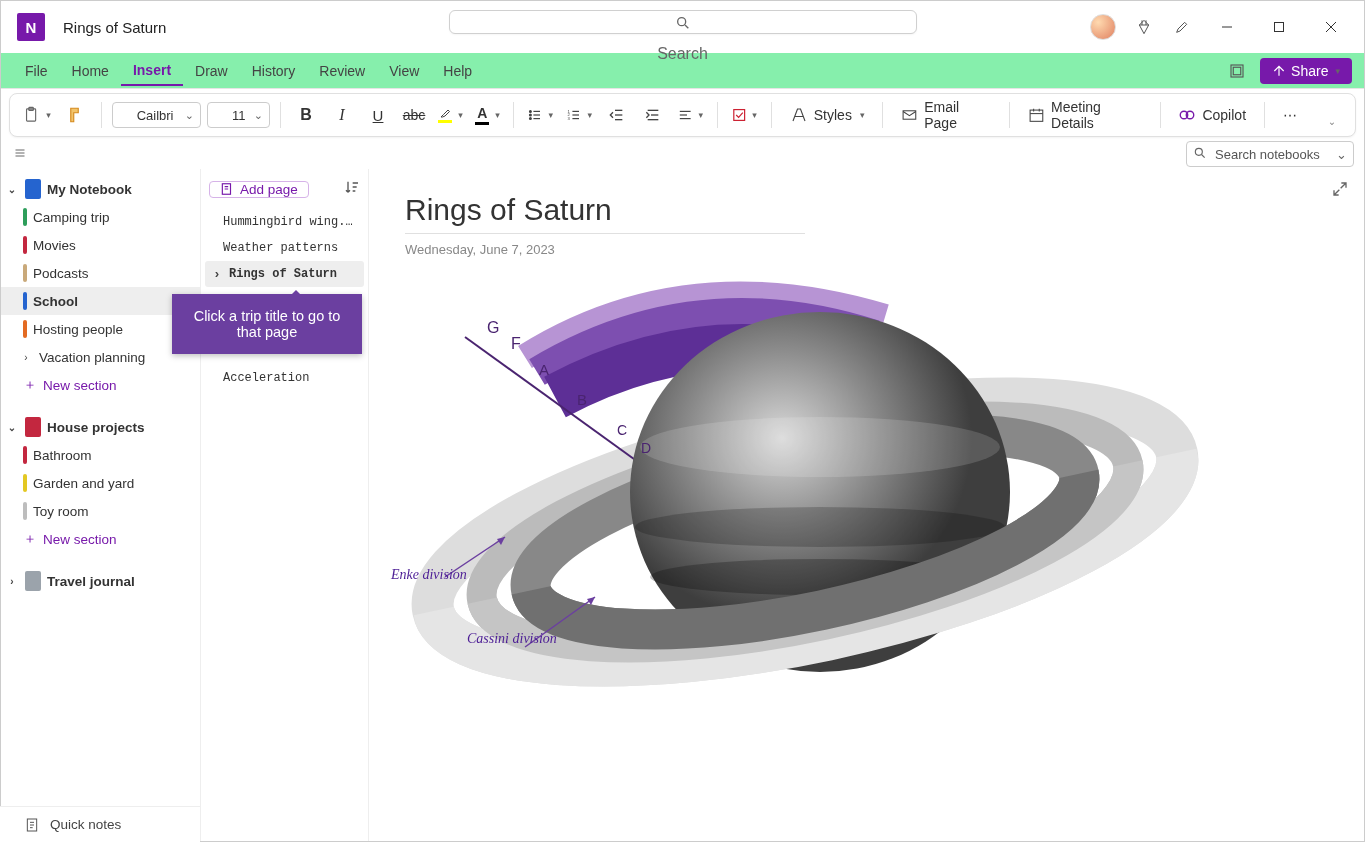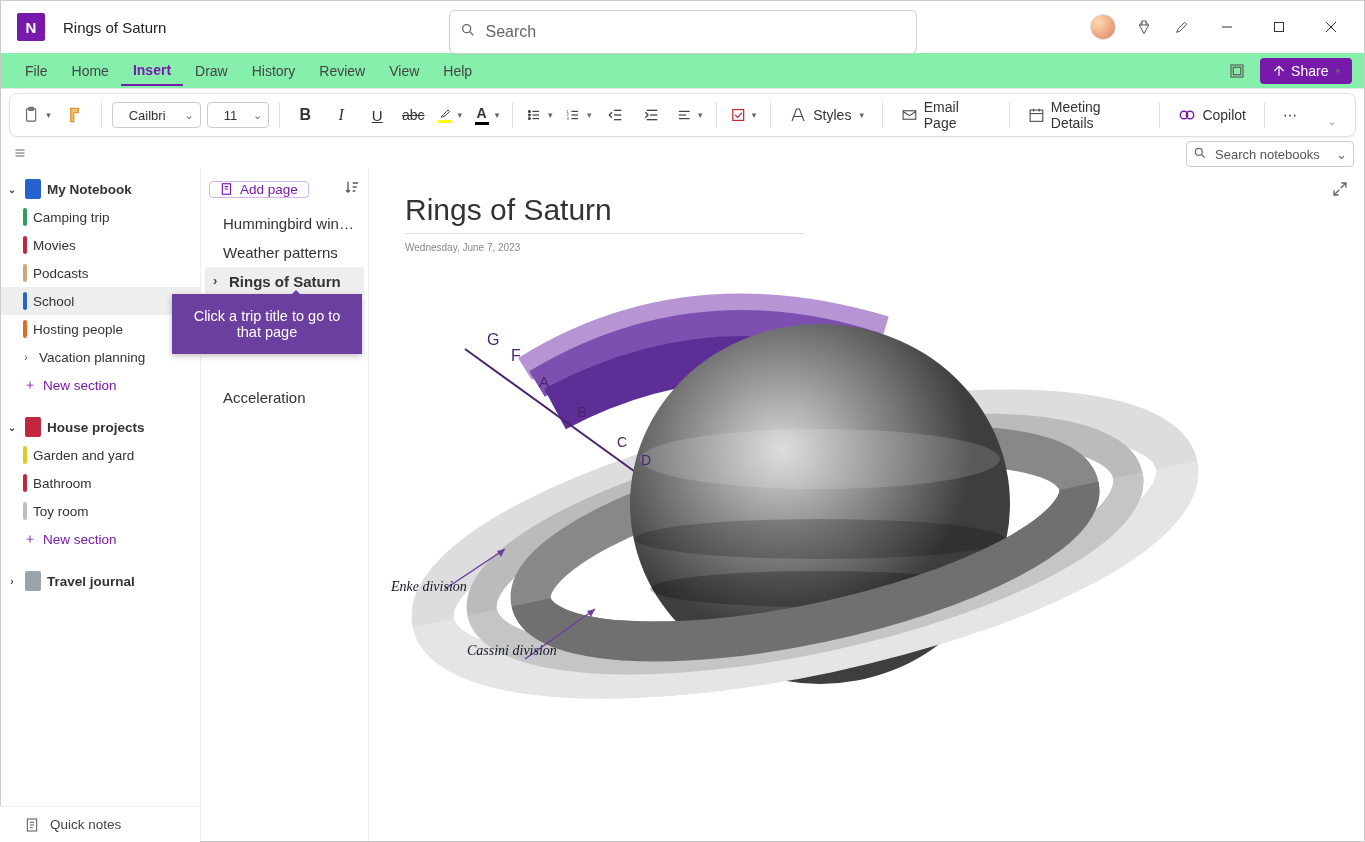--- a/index.html
+++ b/index.html
@@ -2,21 +2,21 @@
 <html><head>
 <meta charset="utf-8">
 <style>
 * { box-sizing: border-box; margin: 0; padding: 0; font-family: "Segoe UI", Arial, sans-serif; }
 body { width: 1365px; height: 842px; background: #fff; overflow: hidden; border: 1px solid #ccc; display: flex; flex-direction: column; }
 
 
 .titlebar { height: 52px; display: flex; align-items: center; padding: 0 8px; }
 .app-icon { width: 28px; height: 28px; background: linear-gradient(135deg, #7719AA, #7719AA); border-radius: 2px; margin: 0 10px 0 8px; display: flex; align-items: center; justify-content: center; color: #fff; font-weight: bold; font-size: 15px; }
 .title-text { font-size: 15px; color: #222; margin-left: 8px; }
-.search-box { margin-left: auto; margin-right: auto; width: 468px; height: 44px; background: #fff; border: 1px solid #d0d0d0; border-radius: 6px; display: flex; align-items: center; padding: 4px 10px; color: #666; gap: 10px; box-shadow: 0 1px 2px rgba(0,0,0,0.04); position: absolute; left: 50%; transform: translateX(-50%); top: 10px;}
+.search-box { margin-left: auto; margin-right: auto; width: 468px; height: 24px; background: #fff; border: 1px solid #d0d0d0; border-radius: 6px; display: flex; align-items: center; padding: 4px 10px; color: #666; gap: 10px; box-shadow: 0 1px 2px rgba(0,0,0,0.04); position: absolute; left: 50%; transform: translateX(-50%); top: 10px; flex-direction: column;}
 .titlebar .right { margin-left: auto; display: flex; align-items: center; gap: 18px; padding-right: 8px; }
 .avatar { width: 26px; height: 26px; border-radius: 50%; background: radial-gradient(circle at 30% 30%, #ffdab0, #e08060); border: 1px solid #ddd; }
 .title-icon { width: 20px; height: 20px; display:flex; align-items:center; justify-content:center; color:#555;}
 .win-btn { width: 34px; height: 28px; display:flex; align-items:center; justify-content:center; color:#333; }
 
 
 .menubar { height: 36px; display: flex; align-items: center; padding: 0 12px; border-bottom: 1px solid #e5e5e5; background:#86efac;}
 .menu-tab { padding: 6px 12px; font-size: 14px; color: #444; cursor: pointer; }
 .menu-tab.active { color: #7719AA; font-weight: 600; border-bottom: 2px solid #7719AA; }
 .menubar .spacer { flex: 1; }
@@ -24,21 +24,21 @@
 .fullscreen-icon { width:18px; height:18px; margin-right: 14px; color:#555;}
 
 
 .toolbar { height: 44px; margin: 4px 8px 0 8px; border: 1px solid #e0e0e0; border-radius: 8px; display: flex; align-items: center; padding: 0 8px; gap: 6px; background:#fff; box-shadow: 0 1px 2px rgba(0,0,0,0.05);}
 .tool-sep { width: 1px; height: 26px; background: #e0e0e0; margin: 0 4px; }
 .tool-btn { min-width: 30px; height: 30px; display:flex; align-items:center; justify-content:center; color:#333; border-radius:4px; font-size:14px; gap:4px; padding: 0 4px;}
 .tool-btn.bold { font-weight:bold; font-size:16px;}
 .tool-btn.italic { font-style:italic; font-size:16px; font-family: Georgia;}
 .tool-btn.underline { text-decoration: underline; font-size:15px;}
 .tool-btn.strike { text-decoration: line-through; font-size:14px;}
-.font-select { border:1px solid #ccc; border-radius:4px; height:26px; padding: 0 22px 0 16px; font-size:13px; color:#333; display:flex; align-items:center; background:#fff; position:relative;}
+.font-select { border:1px solid #ccc; border-radius:4px; height:26px; padding: 0 22px 0 24px; font-size:13px; color:#333; display:flex; align-items:center; background:#fff; position:relative;}
 .font-select::after{ content:"⌄"; position:absolute; right:6px; color:#666; font-size:11px;}
 .chev { font-size: 9px; color: #666; margin-left:2px;}
 .highlight-bar { width:14px; height:3px; background:#ffff00;}
 .fontcolor-bar { width:14px; height:3px; background:#000;}
 .big-tool { display:flex; align-items:center; gap:6px; padding: 0 8px; color:#333; font-size:14px;}
 
 
 .secondbar { height: 32px; display: flex; align-items: center; padding: 2px 10px 0 8px; }
 .hamburger { width: 22px; text-align:center; color:#555; }
 .secondbar .spacer { flex:1;}
@@ -46,52 +46,52 @@
 .search-notebooks .sicon{ position:absolute; left:6px; top:4px; color:#555;}
 .search-notebooks::after{ content:"⌄"; position:absolute; right:6px; color:#666;}
 
 
 .main { flex:1; display:flex; overflow:hidden; }
 
 
 .tree { width: 200px; border-right:1px solid #eee; padding: 6px 0; overflow:auto; font-size:13.5px;}
 .tree-item { display:flex; align-items:center; height:28px; padding: 0 8px 0 4px; gap:6px; color:#333;}
 .tree-item.header { font-weight:600; }
-.tree-item.selected { background:#eee; font-weight:400;}
+.tree-item.selected { background:#eee; font-weight:700;}
 .tree-item .chev2 { width:14px; font-size:10px; color:#444; text-align:center;}
 .notebook-badge { width:16px; height:20px; border-radius:2px; }
 .section-dot { width:4px; height:18px; border-radius:2px; margin-left:18px;}
 .new-section { color: #7719AA; }
 .plus-icon { color:#7719AA; width:14px; margin-left:18px; text-align:center;}
 
 .tree-footer { position:absolute; bottom:0; left:0; width:200px; border-top:1px solid #eee; height:36px; display:flex; align-items:center; padding-left:24px; gap:10px; color:#444; font-size:13.5px; background:#fff;}
 
 
 .pagelist { width: 168px; border-right:1px solid #eee; padding: 6px 4px; position:relative;}
 .addpage-row { display:flex; align-items:center; gap:8px; padding: 4px 4px 10px 4px;}
 .addpage-btn { border:1px solid #d6b3e8; border-radius:4px; color:#7719AA; padding:0 10px; font-size:13.5px; display:flex; gap:6px; align-items:center;}
 .sort-icon { margin-left:auto; color:#555;}
-.pl-item { padding: 6px 6px 6px 18px; font-size:15px; color:#333; white-space:nowrap; overflow:hidden; text-overflow:ellipsis; border-radius:3px;}
+.pl-item { padding: 6px 6px 6px 18px; font-size:12px; color:#333; white-space:nowrap; overflow:hidden; text-overflow:ellipsis; border-radius:3px;font-family:Liberation Mono, monospace;}
 .pl-item.selected { background:#eee; font-weight:600; position:relative; padding-left:24px;}
 .pl-item.selected::before{ content:"›"; position:absolute; left:8px; font-size:13px; color:#444;}
 
 .tooltip { position:absolute; top:294px; left:172px; background:#6B3FA0; color:#fff; padding: 14px 16px; font-size:14.5px; width:190px; text-align:center; z-index:50; box-shadow:0 2px 6px rgba(0,0,0,0.25);}
 .tooltip::before { content:""; position:absolute; top:-14px; left:114px; border:10px solid transparent; border-bottom-color:#6B3FA0;}
 
 
 .content { flex:1; padding: 24px 36px; position:relative; overflow:auto;}
 .expand-icon { position:absolute; top:12px; right:16px; color:#555;}
 .page-title { font-size: 30px; color:#333; font-weight:400; margin-bottom: 6px;}
 .title-underline { height:1px; background:#e0e0e0; width: 400px; margin-bottom:8px;}
-.page-date { font-size:10px; color:#888; margin-bottom: 36px;}
+.page-date { font-size:13px; color:#888; margin-bottom: 20px;}
 
 .saturn-wrap { position:relative; width:800px; height:470px; margin-top:10px;}
 .saturn-svg { width:100%; height:100%;}
 
-.hand { font-family: 'Segoe Script', cursive; color:#0f172a; position:absolute; font-size:14px; font-style:italic;}
+.hand { font-family: 'Segoe Script', cursive; color:#4c1d95; position:absolute; font-size:14px; font-style:italic;}
 
 svg.icon{ width:16px; height:16px; }
 </style>
 </head>
 <body>
 
 <div class="titlebar">
   <div class="app-icon">N</div>
   <div class="title-text">Rings of Saturn</div>
   <div class="search-box">
@@ -352,26 +352,26 @@
         <span>New section</span>
       </div>
 
     <div style="height:14px"></div>
     <div class="tree-item header">
       <span class="chev2">⌄</span>
       <span class="notebook-badge" style="background:#c3273f"></span>
       <span>House projects</span>
     </div>
     <div class="tree-item">
+        <span class="section-dot" style="background:#c3273f"></span>
+        <span>Bathroom</span>
+      </div>
+    <div class="tree-item">
         <span class="section-dot" style="background:#e3c823"></span>
         <span>Garden and yard</span>
-      </div>
-    <div class="tree-item">
-        <span class="section-dot" style="background:#c3273f"></span>
-        <span>Bathroom</span>
       </div>
     <div class="tree-item">
         <span class="section-dot" style="background:#bdbdbd"></span>
         <span>Toy room</span>
       </div>
     <div class="tree-item new-section">
         <span class="plus-icon">＋</span>
         <span>New section</span>
       </div>
 

